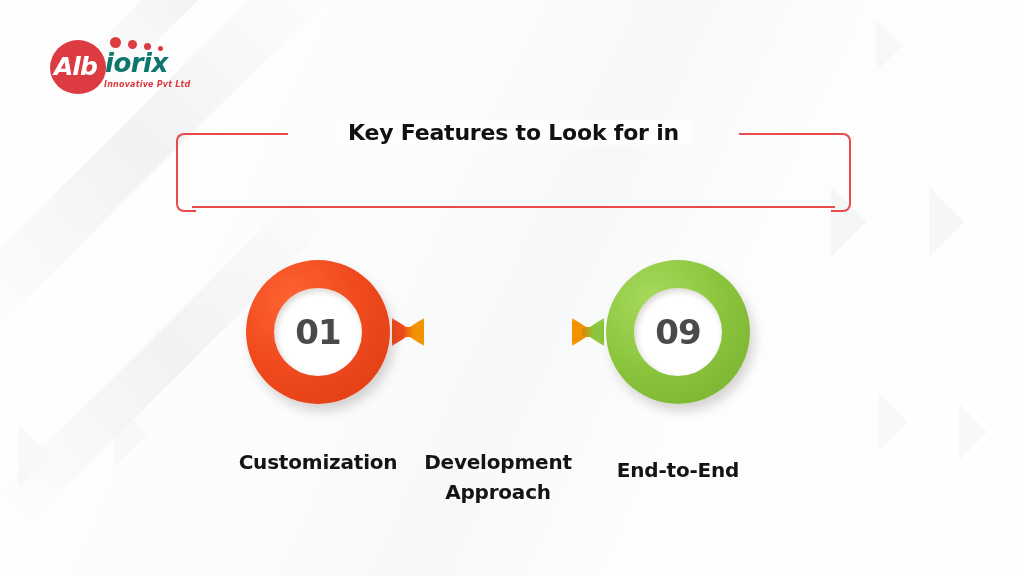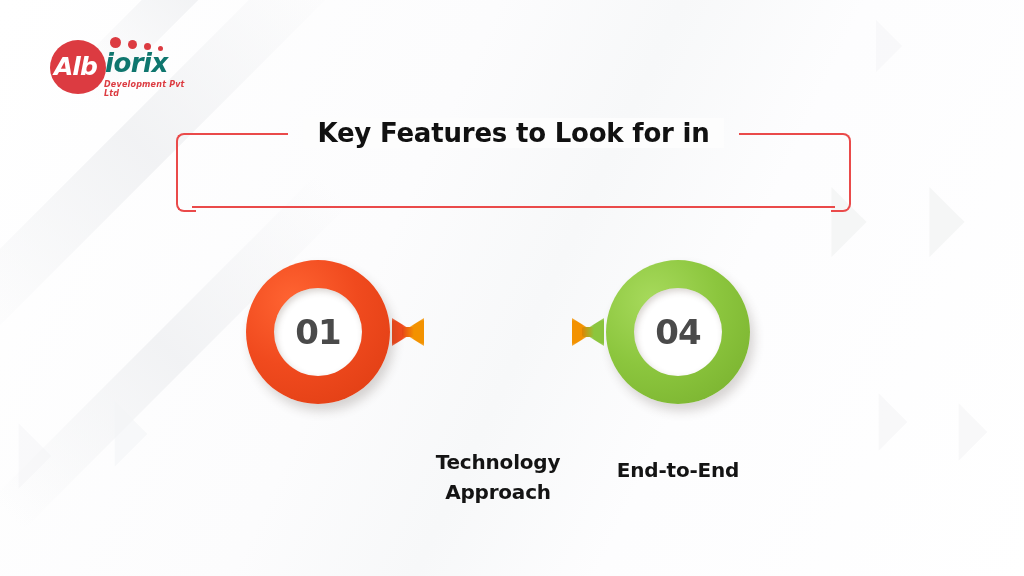--- a/index.html
+++ b/index.html
@@ -71,21 +71,21 @@
   .tb-left{left:0;top:0;width:18px;height:75px;border-width:2px 0 2px 2px;border-radius:8px 0 0 8px;}
   .tb-right{right:0;top:0;width:18px;height:75px;border-width:2px 2px 2px 0;border-radius:0 8px 8px 0;}
   .tb-bottom{left:16px;right:16px;bottom:0;height:0;border-width:0 0 2px 0;}
   .tb-top-l{left:16px;top:0;width:96px;height:0;border-width:2px 0 0 0;}
   .tb-top-r{right:16px;top:0;width:96px;height:0;border-width:2px 0 0 0;}
 
   .title-line1{
     position:absolute;left:0;right:0;top:-13px;
     text-align:center;
     font-family:"DejaVu Sans", sans-serif;
-    font-size:26px;font-weight:bold;color:#111111;
+    font-size:22px;font-weight:bold;color:#111111;
     letter-spacing:-.2px;
     line-height:26px;
   }
   .title-line1 span{background:#fdfdfd;padding:0 14px;}
   .title-line2{
     position:absolute;left:0;right:0;top:27px;
     text-align:center;
     font-family:"DejaVu Sans", sans-serif;
     font-size:30px;font-weight:bold;color:#111111;
     letter-spacing:-.4px;
@@ -159,21 +159,21 @@
   </div>
 
   <div id="logo">
     <div class="logo-blob"></div>
     <div class="logo-dot d1"></div>
     <div class="logo-dot d2"></div>
     <div class="logo-dot d3"></div>
     <div class="logo-dot d4"></div>
     <div class="logo-alb">Alb</div>
     <div class="logo-iorix">iorix</div>
-    <div class="logo-tag">Development Pvt Ltd</div>
+    <div class="logo-tag">Innovative Pvt Ltd</div>
   </div>
 
   <div id="title-box">
     <div class="tb-side tb-left"></div>
     <div class="tb-side tb-right"></div>
     <div class="tb-side tb-bottom"></div>
     <div class="tb-side tb-top-l"></div>
     <div class="tb-side tb-top-r"></div>
 
     <div class="title-line1">
@@ -203,26 +203,29 @@
       <div class="ring" style="background:radial-gradient(circle at 32% 28%, #ff6432 0%, #f04a1e 46%, #dd3c12 100%);"></div>
       <div class="hub">
         <span class="num">01</span>
       </div>
     </div>
 
 
     <div class="node n3">
       <div class="ring" style="background:radial-gradient(circle at 32% 28%, #a7da5c 0%, #8cc63e 46%, #76ae2c 100%);"></div>
       <div class="hub">
-        <span class="num">04</span>
+        <span class="num">09</span>
       </div>
     </div>
 
+    <div class="label l1">
+      <div>Customization</div>
+    </div>
     <div class="label l2">
-      <div>Technology</div>
+      <div>Development</div>
       <div>Approach</div>
     </div>
     <div class="label l3">
       <div>End-to-End</div>
     </div>
 
   </div>
 </div>
 
 </body></html>

